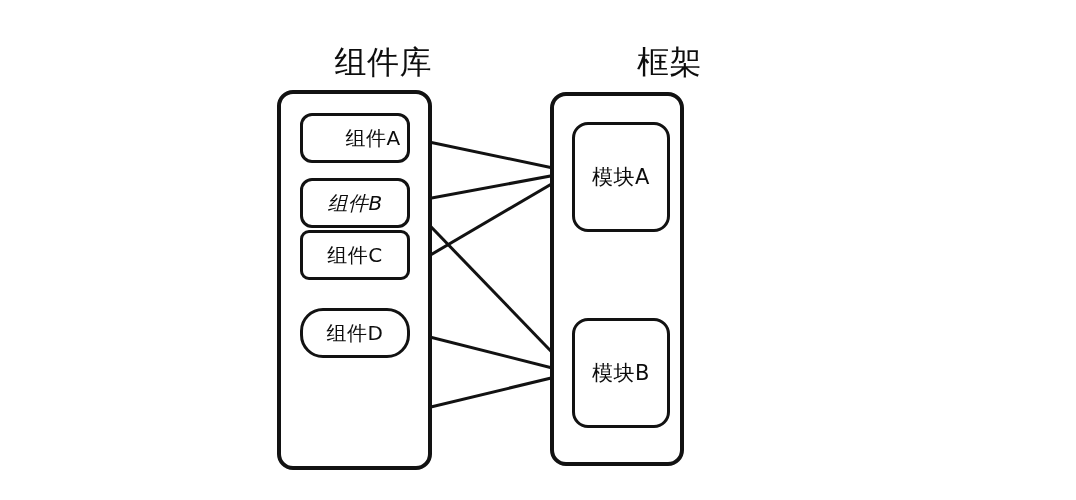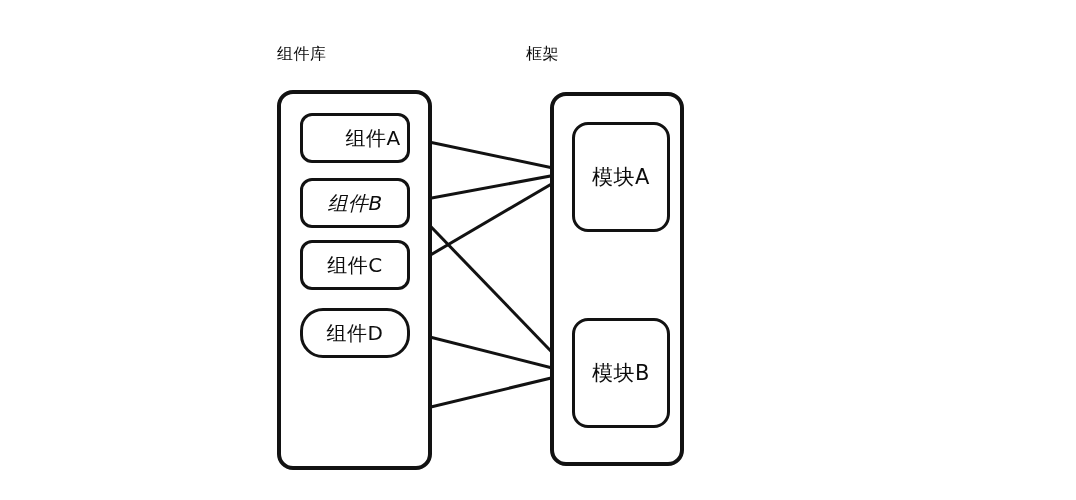--- a/index.html
+++ b/index.html
@@ -12,29 +12,29 @@
   }
   #canvas {
     position: relative;
     width: 1076px;
     height: 500px;
     background: #ffffff;
     overflow: hidden;
   }
   .group-title {
     position: absolute;
-    font-size: 16px;
+    font-size: 32px;
     color: #0d0d0d;
     white-space: nowrap;
-    text-align: left;
+    text-align: right;
     letter-spacing: 0.5px;
     line-height: 1;
   }
   #title-library { left: 277px; width: 155px; top: 46px; }
-  #title-framework { left: 526px; width: 134px; top: 46px; }
+  #title-framework { left: 568px; width: 134px; top: 46px; }
 
   .container-box {
     position: absolute;
     border: 4px solid #121212;
     border-radius: 16px;
     background: #ffffff;
     box-sizing: border-box;
   }
   #library-container {
     left: 277px;
@@ -69,21 +69,21 @@
   }
   .module-node {
     left: 572px;
     width: 98px;
     height: 110px;
     border-radius: 16px;
     font-size: 21px;
   }
   #node-component-a { top: 113px; padding-left: 36px; }
   #node-component-b { top: 178px; font-style: italic; }
-  #node-component-c { top: 240px; }
+  #node-component-c { top: 230px; border-radius: 9px; }
   #node-component-d { top: 308px; border-radius: 23px; }
   #node-component-e { top: 388px; }
   #node-module-a { top: 122px; }
   #node-module-b { top: 318px; }
 
   #edges {
     position: absolute;
     left: 0;
     top: 0;
     width: 1076px;

